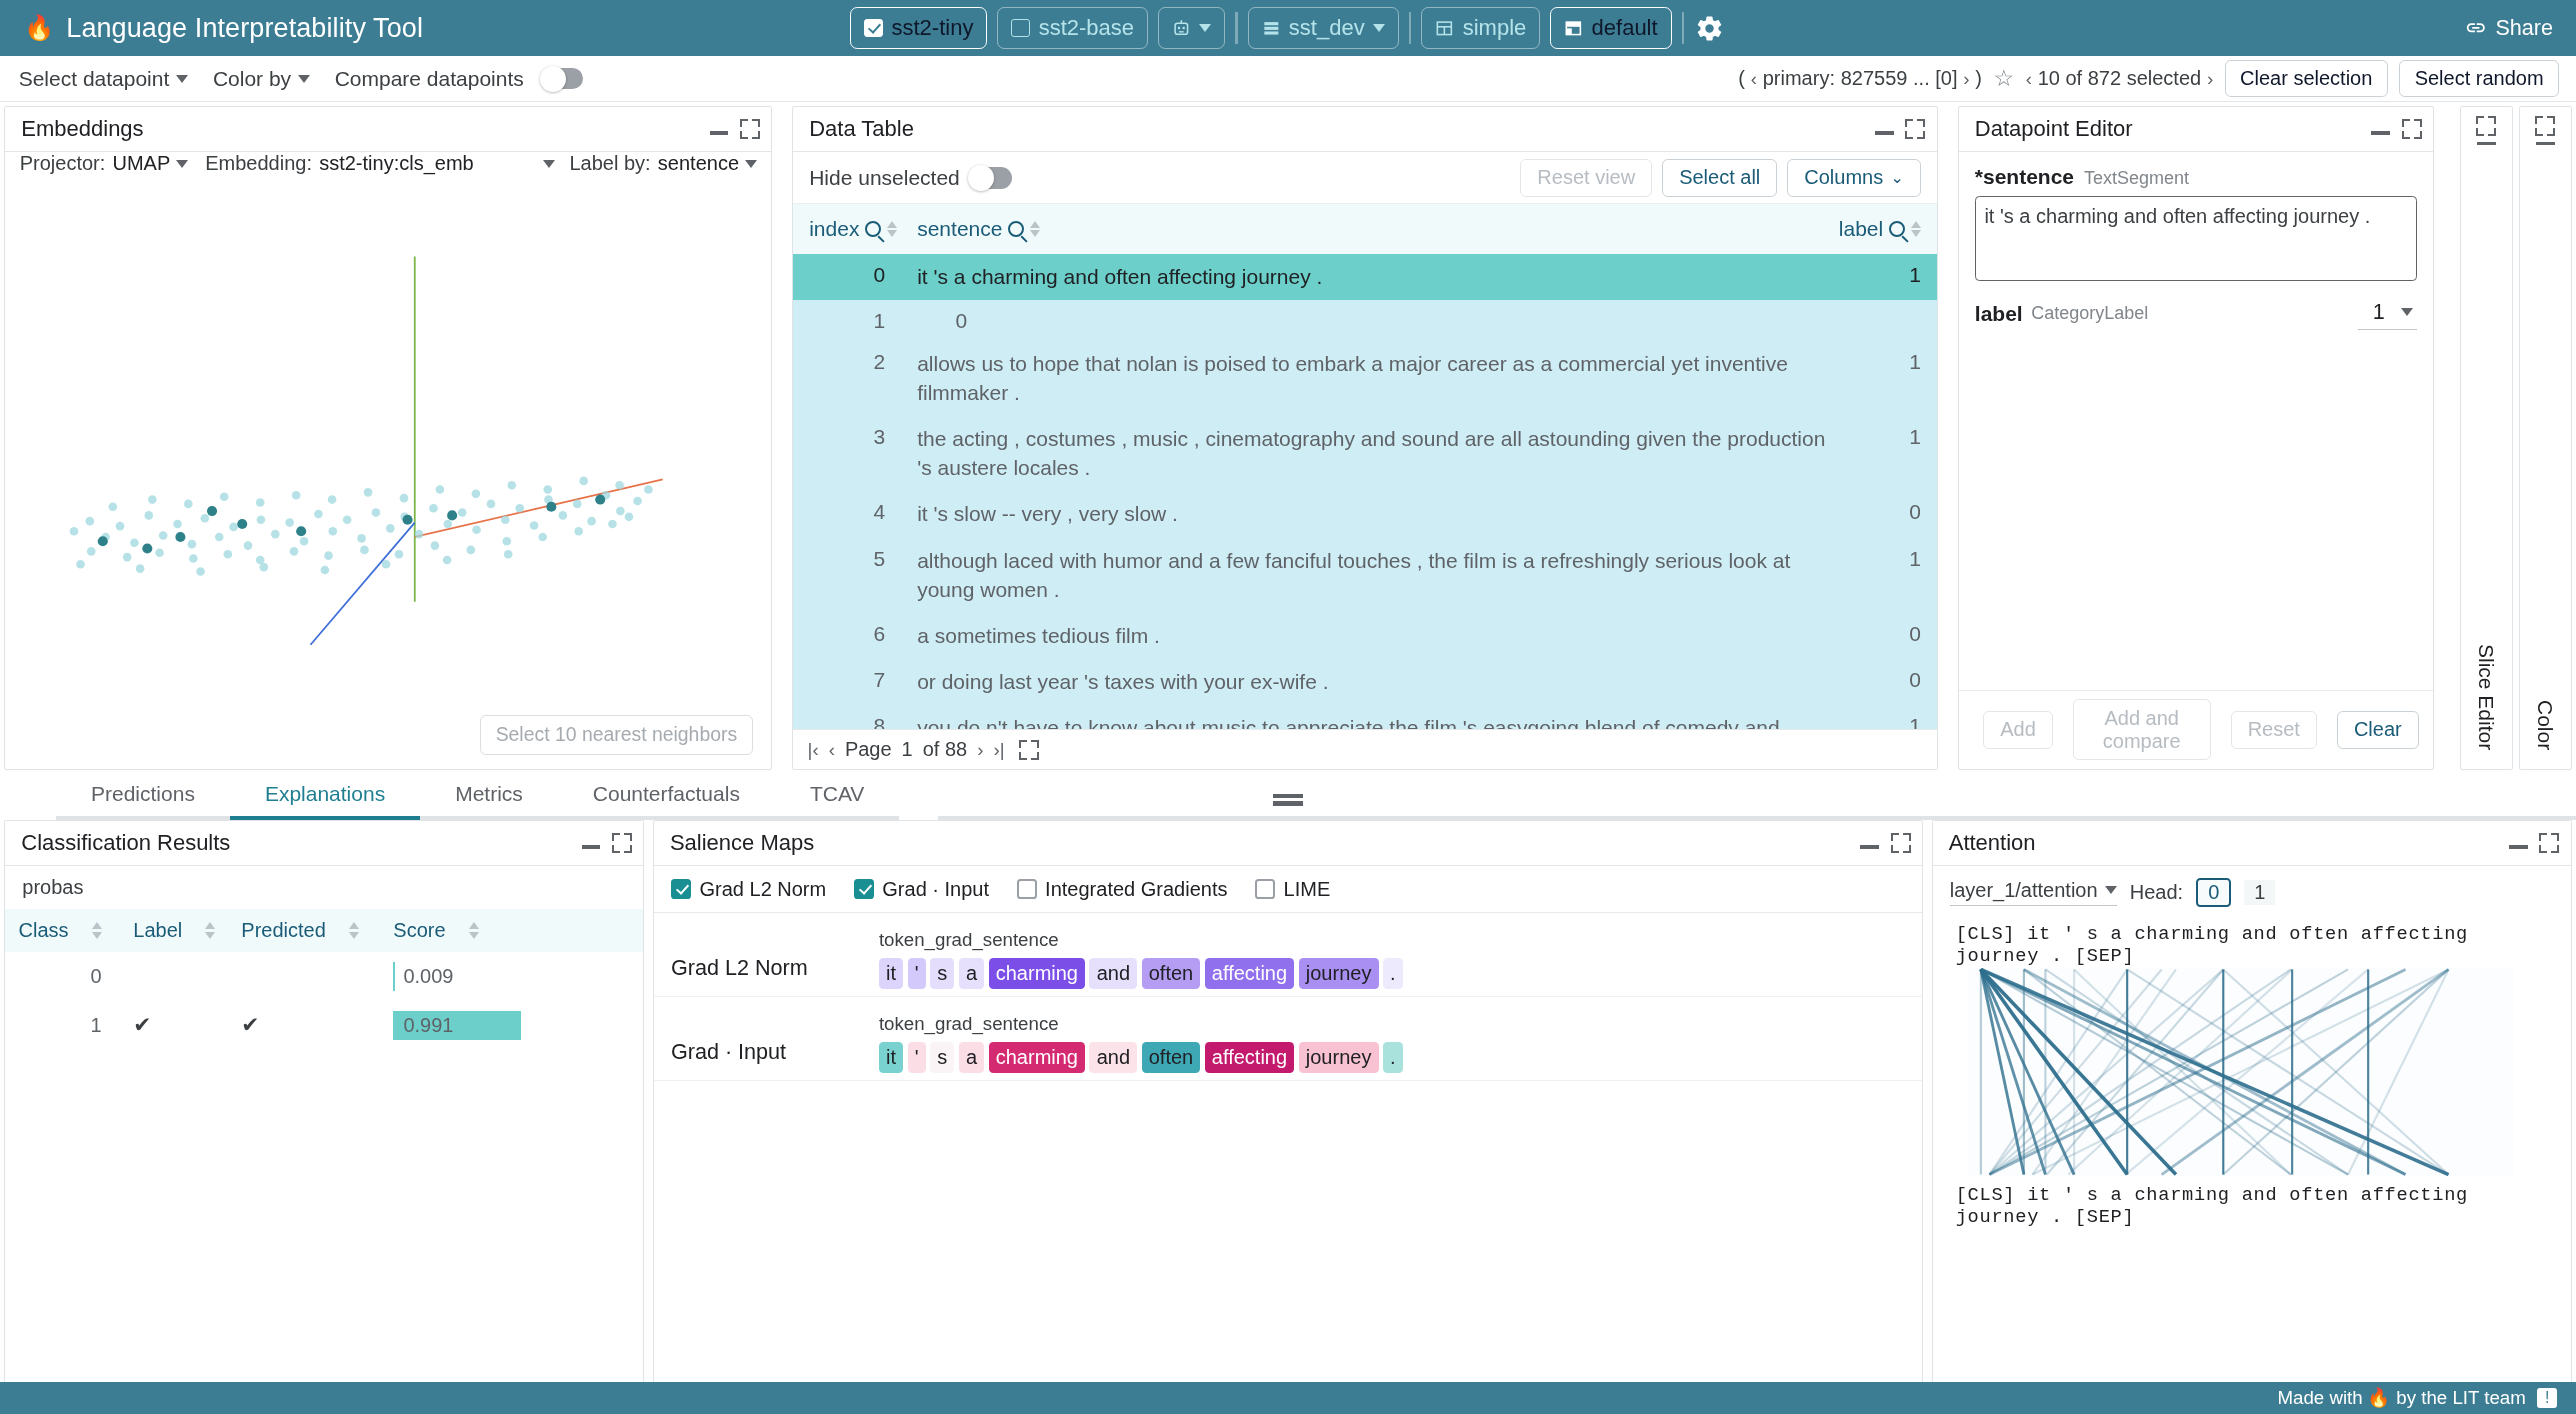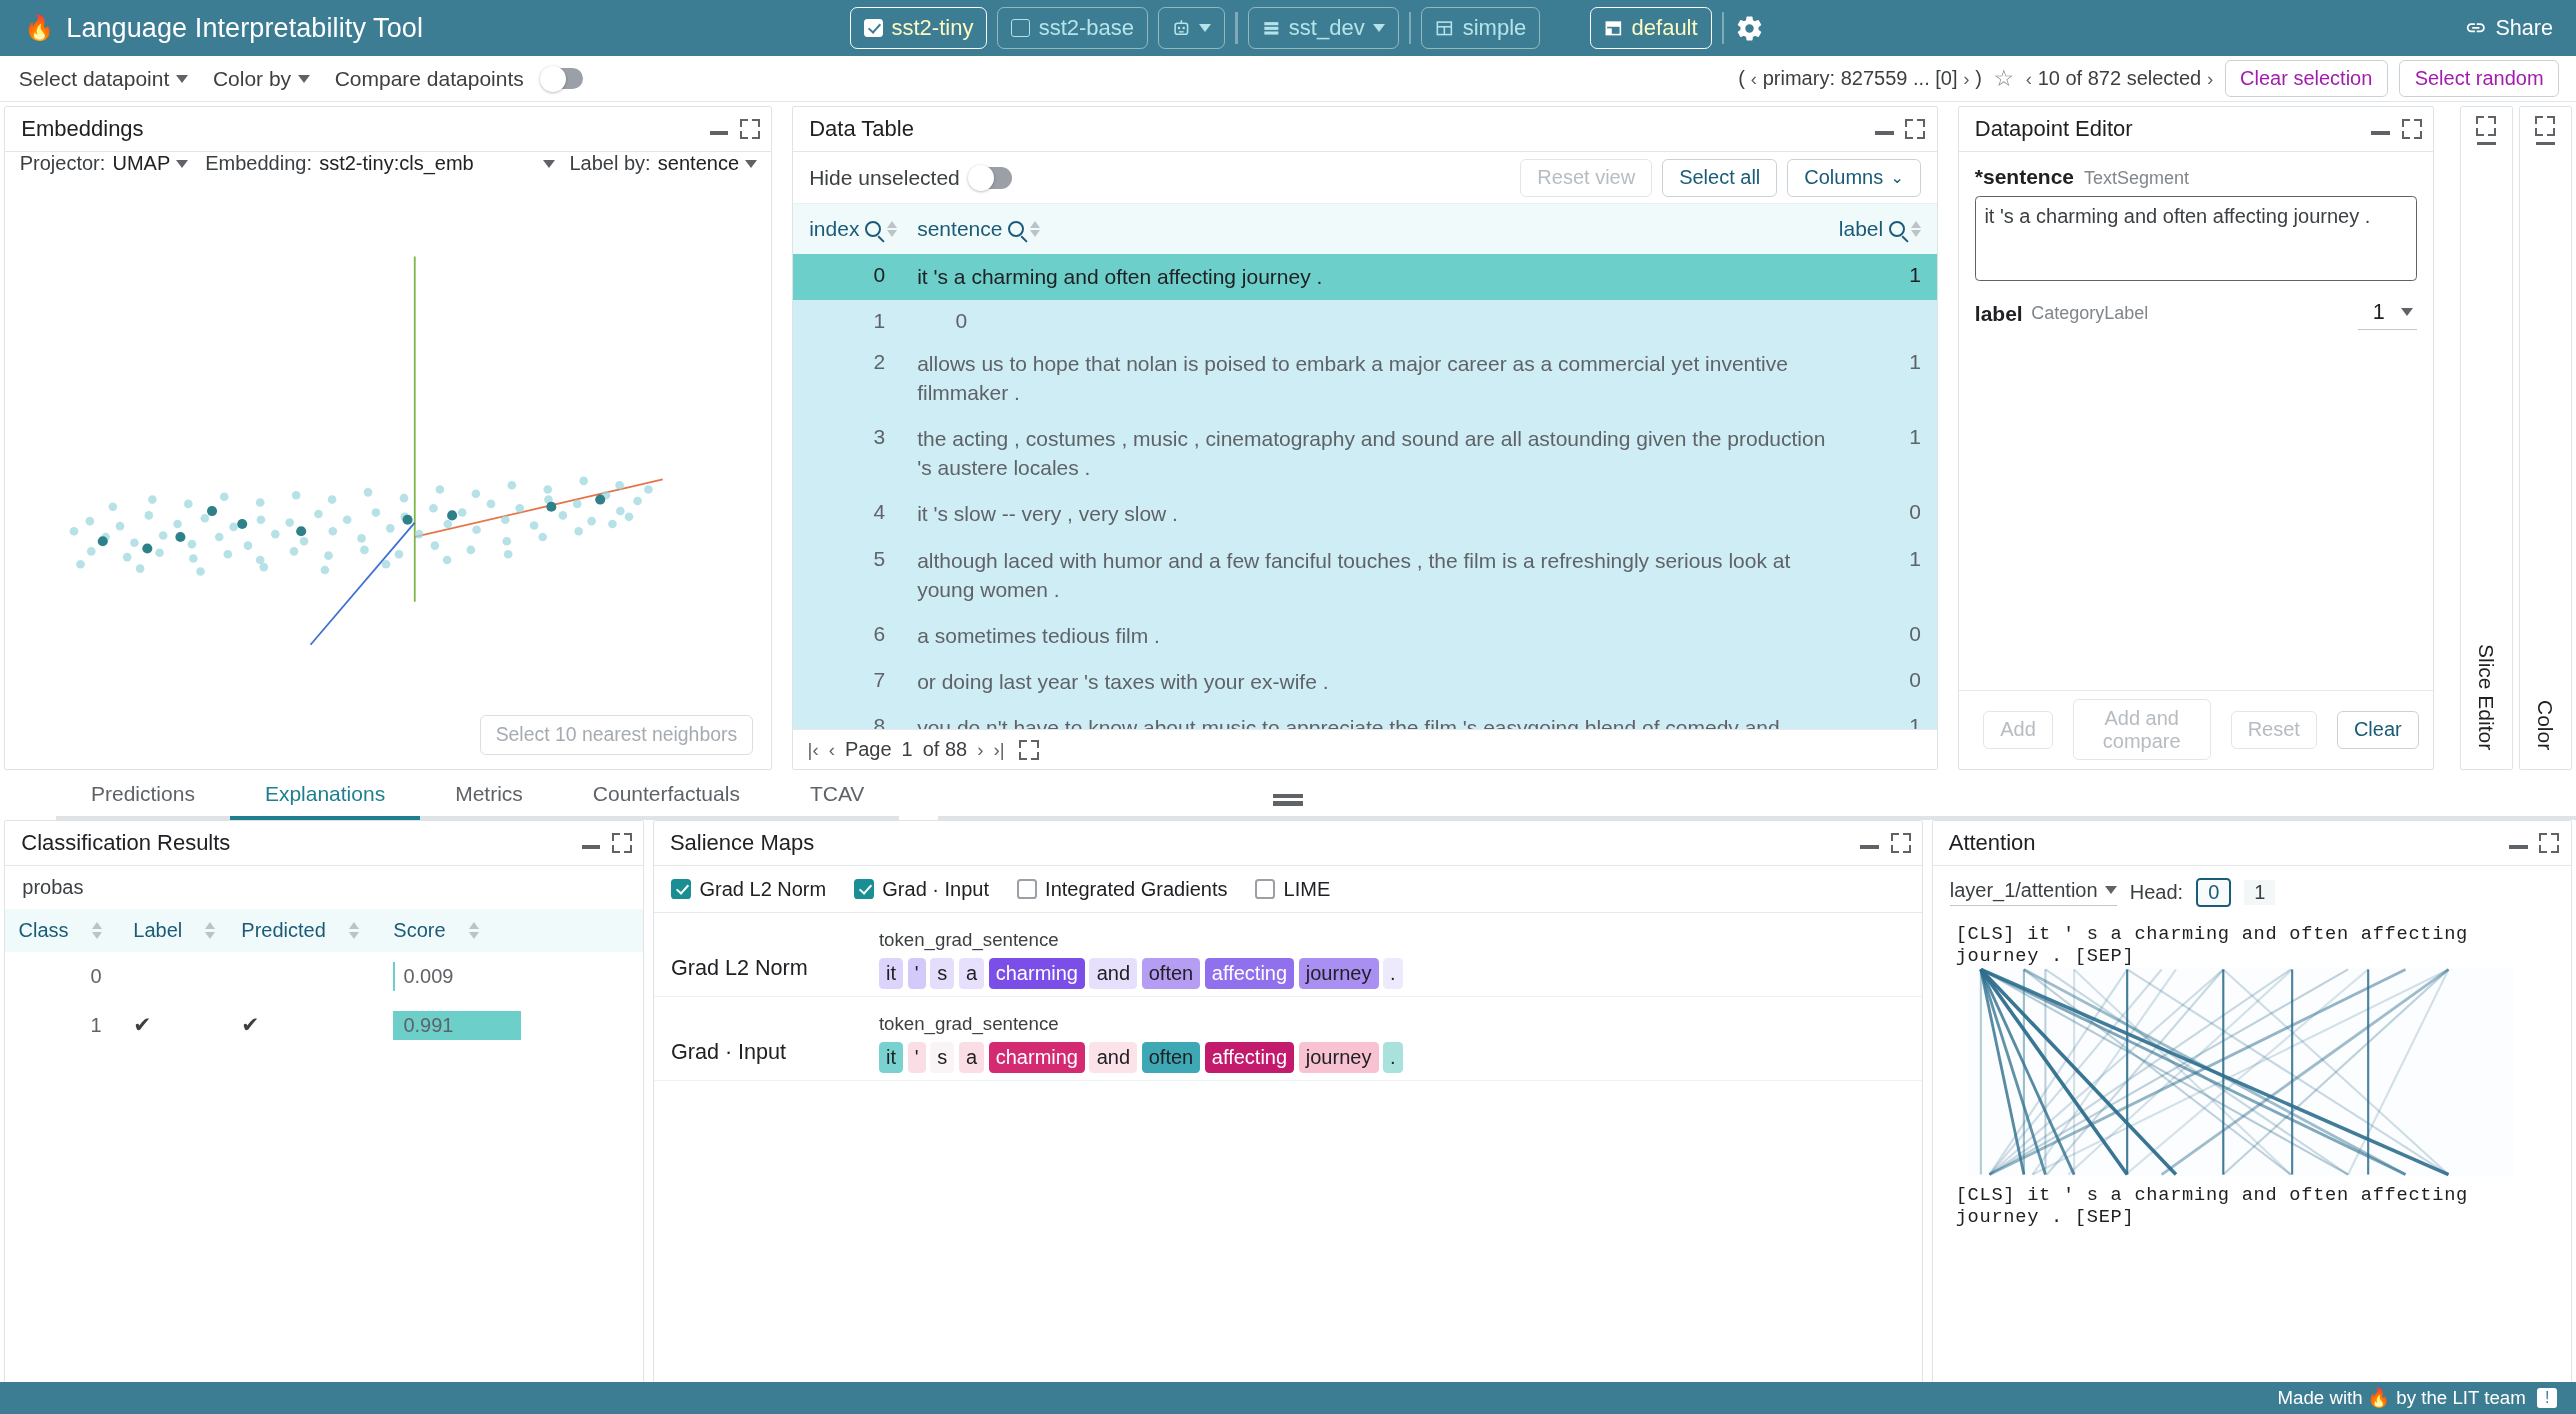--- a/index.html
+++ b/index.html
@@ -23,21 +23,21 @@
     position: absolute; left: 0; right: 0; display: flex;
     align-items: center; justify-content: center; gap: 10px; pointer-events: none;
   }
   .appbar-center > * { pointer-events: auto; }
   .chip {
     border: 1.4px solid rgba(255,255,255,.45); border-radius: 7.2px;
     padding: 5.8px 13px; font-size: 22px; color: #b5e3ea;
     display: flex; align-items: center; gap: 8.6px; background: transparent;
     cursor: pointer; white-space: nowrap; height: 42px;
   }
-  .chip.selected { border-color: #fff; color: #fef9c3; margin-left: 40px; }
+  .chip.selected { border-color: #fff; color: #0f172a; }
   .chip .box {
     width: 18.7px; height: 18.7px; border: 1.8px solid currentColor; border-radius: 2.9px;
     display: inline-block; position: relative; flex: none;
   }
   .chip.selected .box { background: #fff; border-color: #fff; }
   .chip.selected .box::after {
     content: ""; position: absolute; left: 5.8px; top: 1.4px; width: 5px; height: 10px;
     border: solid #3c7d93; border-width: 0 2.2px 2.2px 0; transform: rotate(42deg);
   }
   .divider-v { width: 2.2px; height: 32px; background: rgba(255,255,255,.35); }
@@ -66,21 +66,21 @@
     content: ""; position: absolute; left: -1.4px; top: -2.2px; width: 26px; height: 26px;
     border-radius: 50%; background: #fff; box-shadow: 0 0.7px 2.9px rgba(0,0,0,.3);
   }
   .toolbar-right {
     position: absolute; right: 17px; display: flex; align-items: center; gap: 11.5px;
     font-size: 20px; color: #3c4043;
   }
   .sel-nav { display: flex; align-items: center; gap: 5.8px; white-space: nowrap; }
   .arrow-ch { color: #5f6368; font-size: 18.7px; cursor: pointer; }
   .btn-outline {
-    border: 1.4px solid #c9d1d6; border-radius: 5.8px; background: #fff; color: #a21caf;
+    border: 1.4px solid #c9d1d6; border-radius: 5.8px; background: #fff; color: #0f172a;
     padding: 5.8px 14.4px; font-size: 20px; cursor: pointer; height: 37px;
     font-family: "Liberation Sans", sans-serif;
     text-align: right;
   }
   .star { font-size: 23px; color: #80868b; cursor: pointer; }
   .upper { display: flex; height: 668px; padding: 4.3px 4.3px 0 4.3px; gap: 20px; }
   .panel {
     background: #fff; border: 1.4px solid #dfe3e6; border-radius: 2.2px;
     display: flex; flex-direction: column; overflow: hidden;
   }

